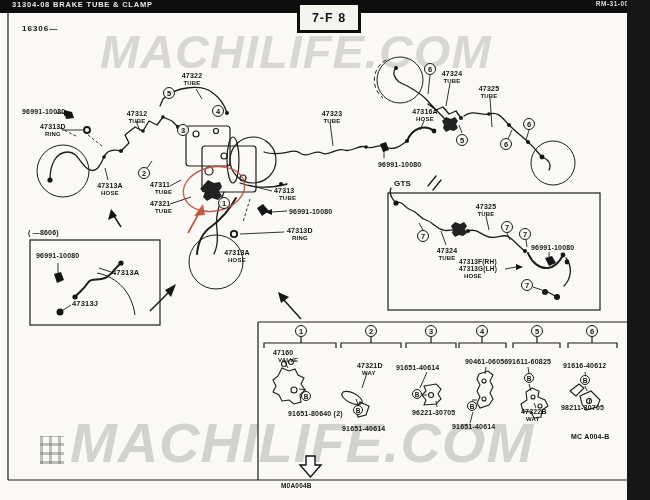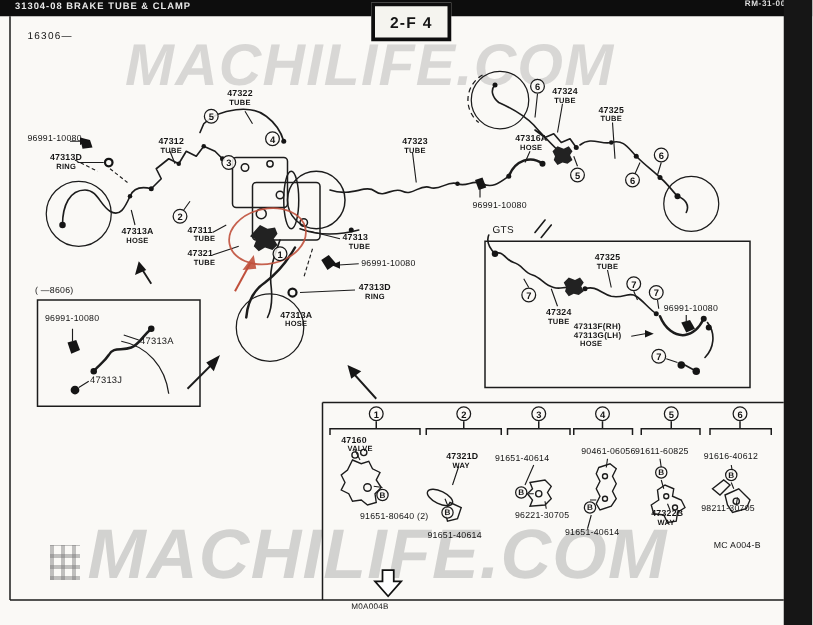--- a/index.html
+++ b/index.html
@@ -24,21 +24,21 @@
                        repeating-linear-gradient(90deg,rgba(120,120,120,.45) 0 3px,transparent 3px 9px);}
   
   svg.diag{position:absolute;left:0;top:0;z-index:2;}
   
   .plabel{position:absolute;z-index:3;display:flex;flex-direction:column;align-items:center;
           transform:translateX(-50%);font-weight:bold;font-size:7px;line-height:1.12;
           white-space:nowrap;letter-spacing:.2px;}
   .plabel.la{transform:none;align-items:flex-start;}
   .plabel .sub{font-size:6px;}
   .plabel.la .sub{margin-left:5px;}
-  .slabel{position:absolute;z-index:3;font-weight:normal;font-size:7px;line-height:1.1;
+  .slabel{position:absolute;z-index:3;font-weight:bold;font-size:7px;line-height:1.1;
           white-space:nowrap;letter-spacing:.2px;}
   .callout{position:absolute;z-index:3;width:12px;height:12px;border:1.3px solid #1a1a1a;border-radius:50%;
            background:rgba(250,249,246,.85);display:flex;align-items:center;justify-content:center;
            font-weight:bold;font-size:7.5px;box-sizing:border-box;}
   .bcallout{position:absolute;z-index:3;width:10px;height:10px;border:1.2px solid #1a1a1a;border-radius:50%;
            background:rgba(250,249,246,.85);display:flex;align-items:center;justify-content:center;
            font-weight:bold;font-size:6.5px;box-sizing:border-box;}
 </style>
 </head>
 <body>
@@ -47,21 +47,21 @@
 
   <div class="wm wm1">MACHILIFE.COM</div>
   <div class="wmlogo"></div>
   <div class="wm wm2">MACHILIFE.COM</div>
 
   <div class="topbar">
     <span class="ttl">31304-08  BRAKE TUBE &amp; CLAMP</span>
     <span class="ref">RM-31-004A</span>
   </div>
   <div class="pagebox">
-    <span>2-F 4</span>
+    <span>7-F 8</span>
   </div>
   <div class="rightbar"></div>
 
   <svg class="diag" width="650" height="500" viewBox="0 0 650 500">
     <g stroke="#1c1c1c" stroke-width="1.2" fill="none">
       <path d="M8,13 V480 M8,480 H627 M258,322 H627 M258,322 V480"></path>
       <rect x="388" y="193" width="212" height="117"></rect>
       <rect x="30" y="240" width="130" height="85"></rect>
       <path d="M264,348 V343 H336 V348 M341,348 V343 H401 V348 M406,348 V343 H456 V348 M459,348 V343 H506 V348 M513,348 V343 H560 V348 M568,348 V343 H617 V348"></path>
       <path d="M301,337 V343 M371,337 V343 M431,337 V343 M482,337 V343 M537,337 V343 M592,337 V343"></path>

